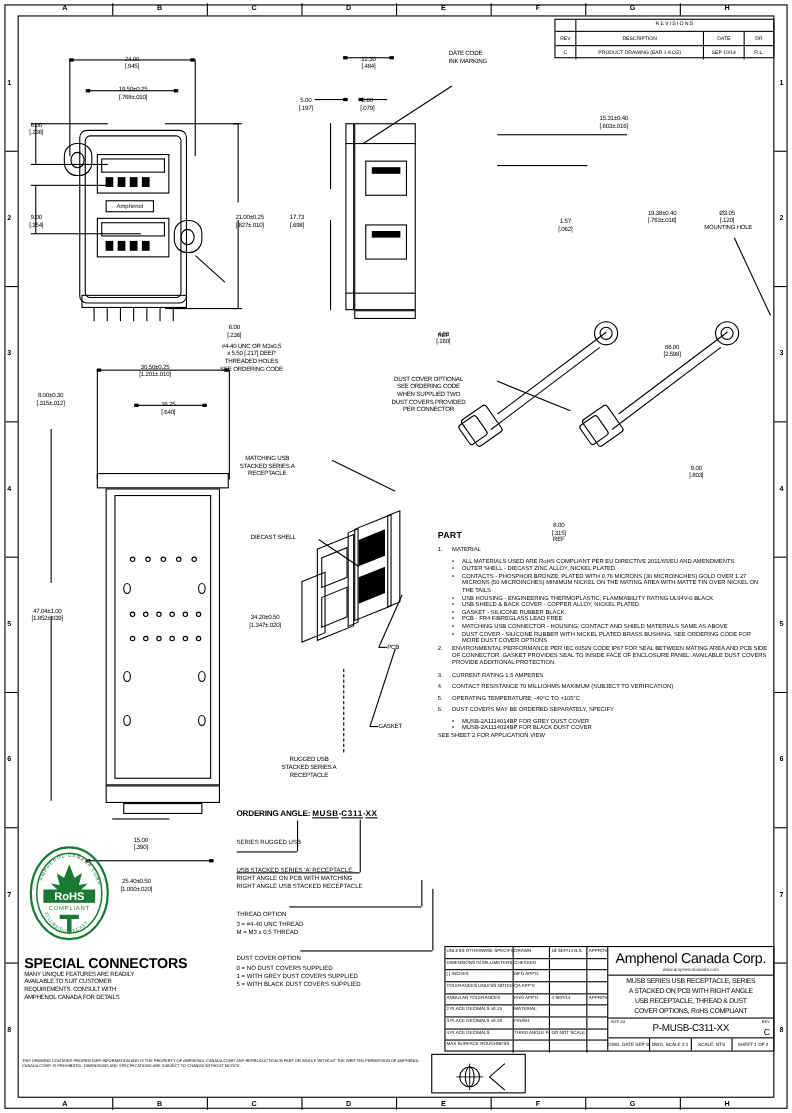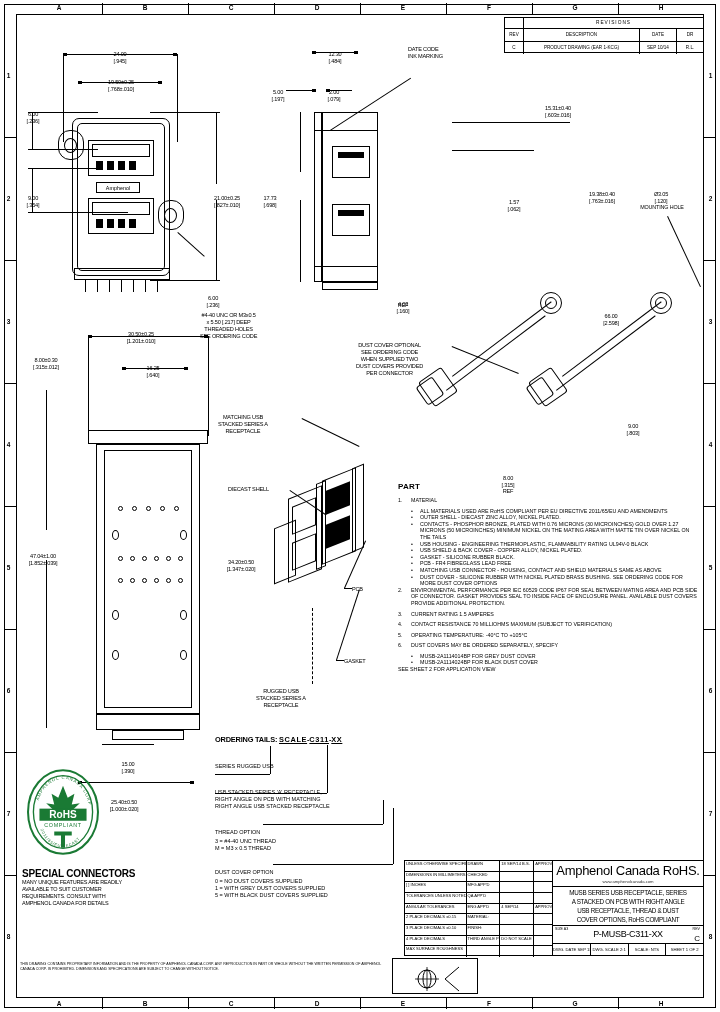--- a/index.html
+++ b/index.html
@@ -39,21 +39,21 @@
 
   
   #ord{position:absolute;left:215px;top:735px;width:190px;}
   .ordline{font-size:7.4px;font-weight:bold;letter-spacing:-0.2px;}
   .ordline u{text-decoration:underline;letter-spacing:0.6px;}
   .optblk{font-size:5.5px;line-height:7px;white-space:pre;}
   .optttl{font-size:5.5px;}
 
   
   #spec{position:absolute;left:22px;top:868px;width:165px;}
-  #spec .sh{font-size:10px;font-weight:bold;letter-spacing:-0.2px;}
+  #spec .sh{font-size:13px;font-weight:bold;letter-spacing:-0.2px;}
   #spec .sb{font-size:5.5px;line-height:7px;white-space:pre;letter-spacing:-0.2px;}
 
   
   #rohs{position:absolute;left:26px;top:768px;width:74px;height:88px;}
 
   
   #rev{position:absolute;left:504px;top:17px;width:200px;height:36px;border:1px solid #000;box-sizing:border-box;}
   #rev .rtop{height:10px;border-bottom:1px solid #000;display:flex;}
   #rev .rtop .sp{width:18px;border-right:1px solid #000;}
   #rev .rtop .ti{flex:1;text-align:center;font-size:4.8px;line-height:10px;letter-spacing:1px;}
@@ -525,22 +525,22 @@
         <div class="sub">
           <div class="bul">•</div>
           <div style="flex: 1 1 0%;">MUSB-2A1114024BP FOR BLACK DUST COVER</div>
         </div>
       </div>
     <div class="plain">SEE SHEET 2 FOR APPLICATION VIEW</div>
   </div>
 
   <div id="ord">
     <div class="ordline">
-      <span>ORDERING TAILS:</span>
-      <u>SCALE</u><span>-</span><u>C311</u><span>-</span><u>XX</u>
+      <span>ORDERING ANGLE:</span>
+      <u>MUSB</u><span>-</span><u>C311</u><span>-</span><u>XX</u>
     </div>
 
     <div style="position:relative;height:32px;">
       <div class="vl" style="left:55px;top:2px;height:28px;"></div>
       <div class="hl" style="left:0px;top:30px;width:55px;"></div>
     </div>
     <div class="optttl" style="margin-top:-13px;">SERIES RUGGED USB</div>
 
     <div style="position:relative;height:26px;">
       <div class="vl" style="left:112px;top:-24px;height:48px;"></div>
@@ -669,21 +669,21 @@
         </div>
         <div class="tbr" style="height: 10.6667px; border-bottom: none;">
           <div class="tbc" style="width: 62px;">MAX SURFACE ROUGHNESS</div>
           <div class="tbc" style="width: 34px;"></div>
           <div class="tbc" style="width: 34px;"></div>
           <div class="tbc" style="width: 18px;"></div>
         </div>
       </div>
     <div id="tbR">
       <div class="brand">
-        <div class="bn">Amphenol Canada RoHS.</div>
+        <div class="bn">Amphenol Canada Corp.</div>
         <div class="bu">www.amphenolcanada.com</div>
       </div>
       <div class="desc">
         <div>MUSB SERIES USB RECEPTACLE, SERIES</div>
         <div>A STACKED ON PCB WITH RIGHT ANGLE</div>
         <div>USB RECEPTACLE, THREAD &amp; DUST</div>
         <div>COVER OPTIONS, RoHS COMPLIANT</div>
       </div>
       <div class="pnrow">
         <div class="szl">SIZE   A3</div>

